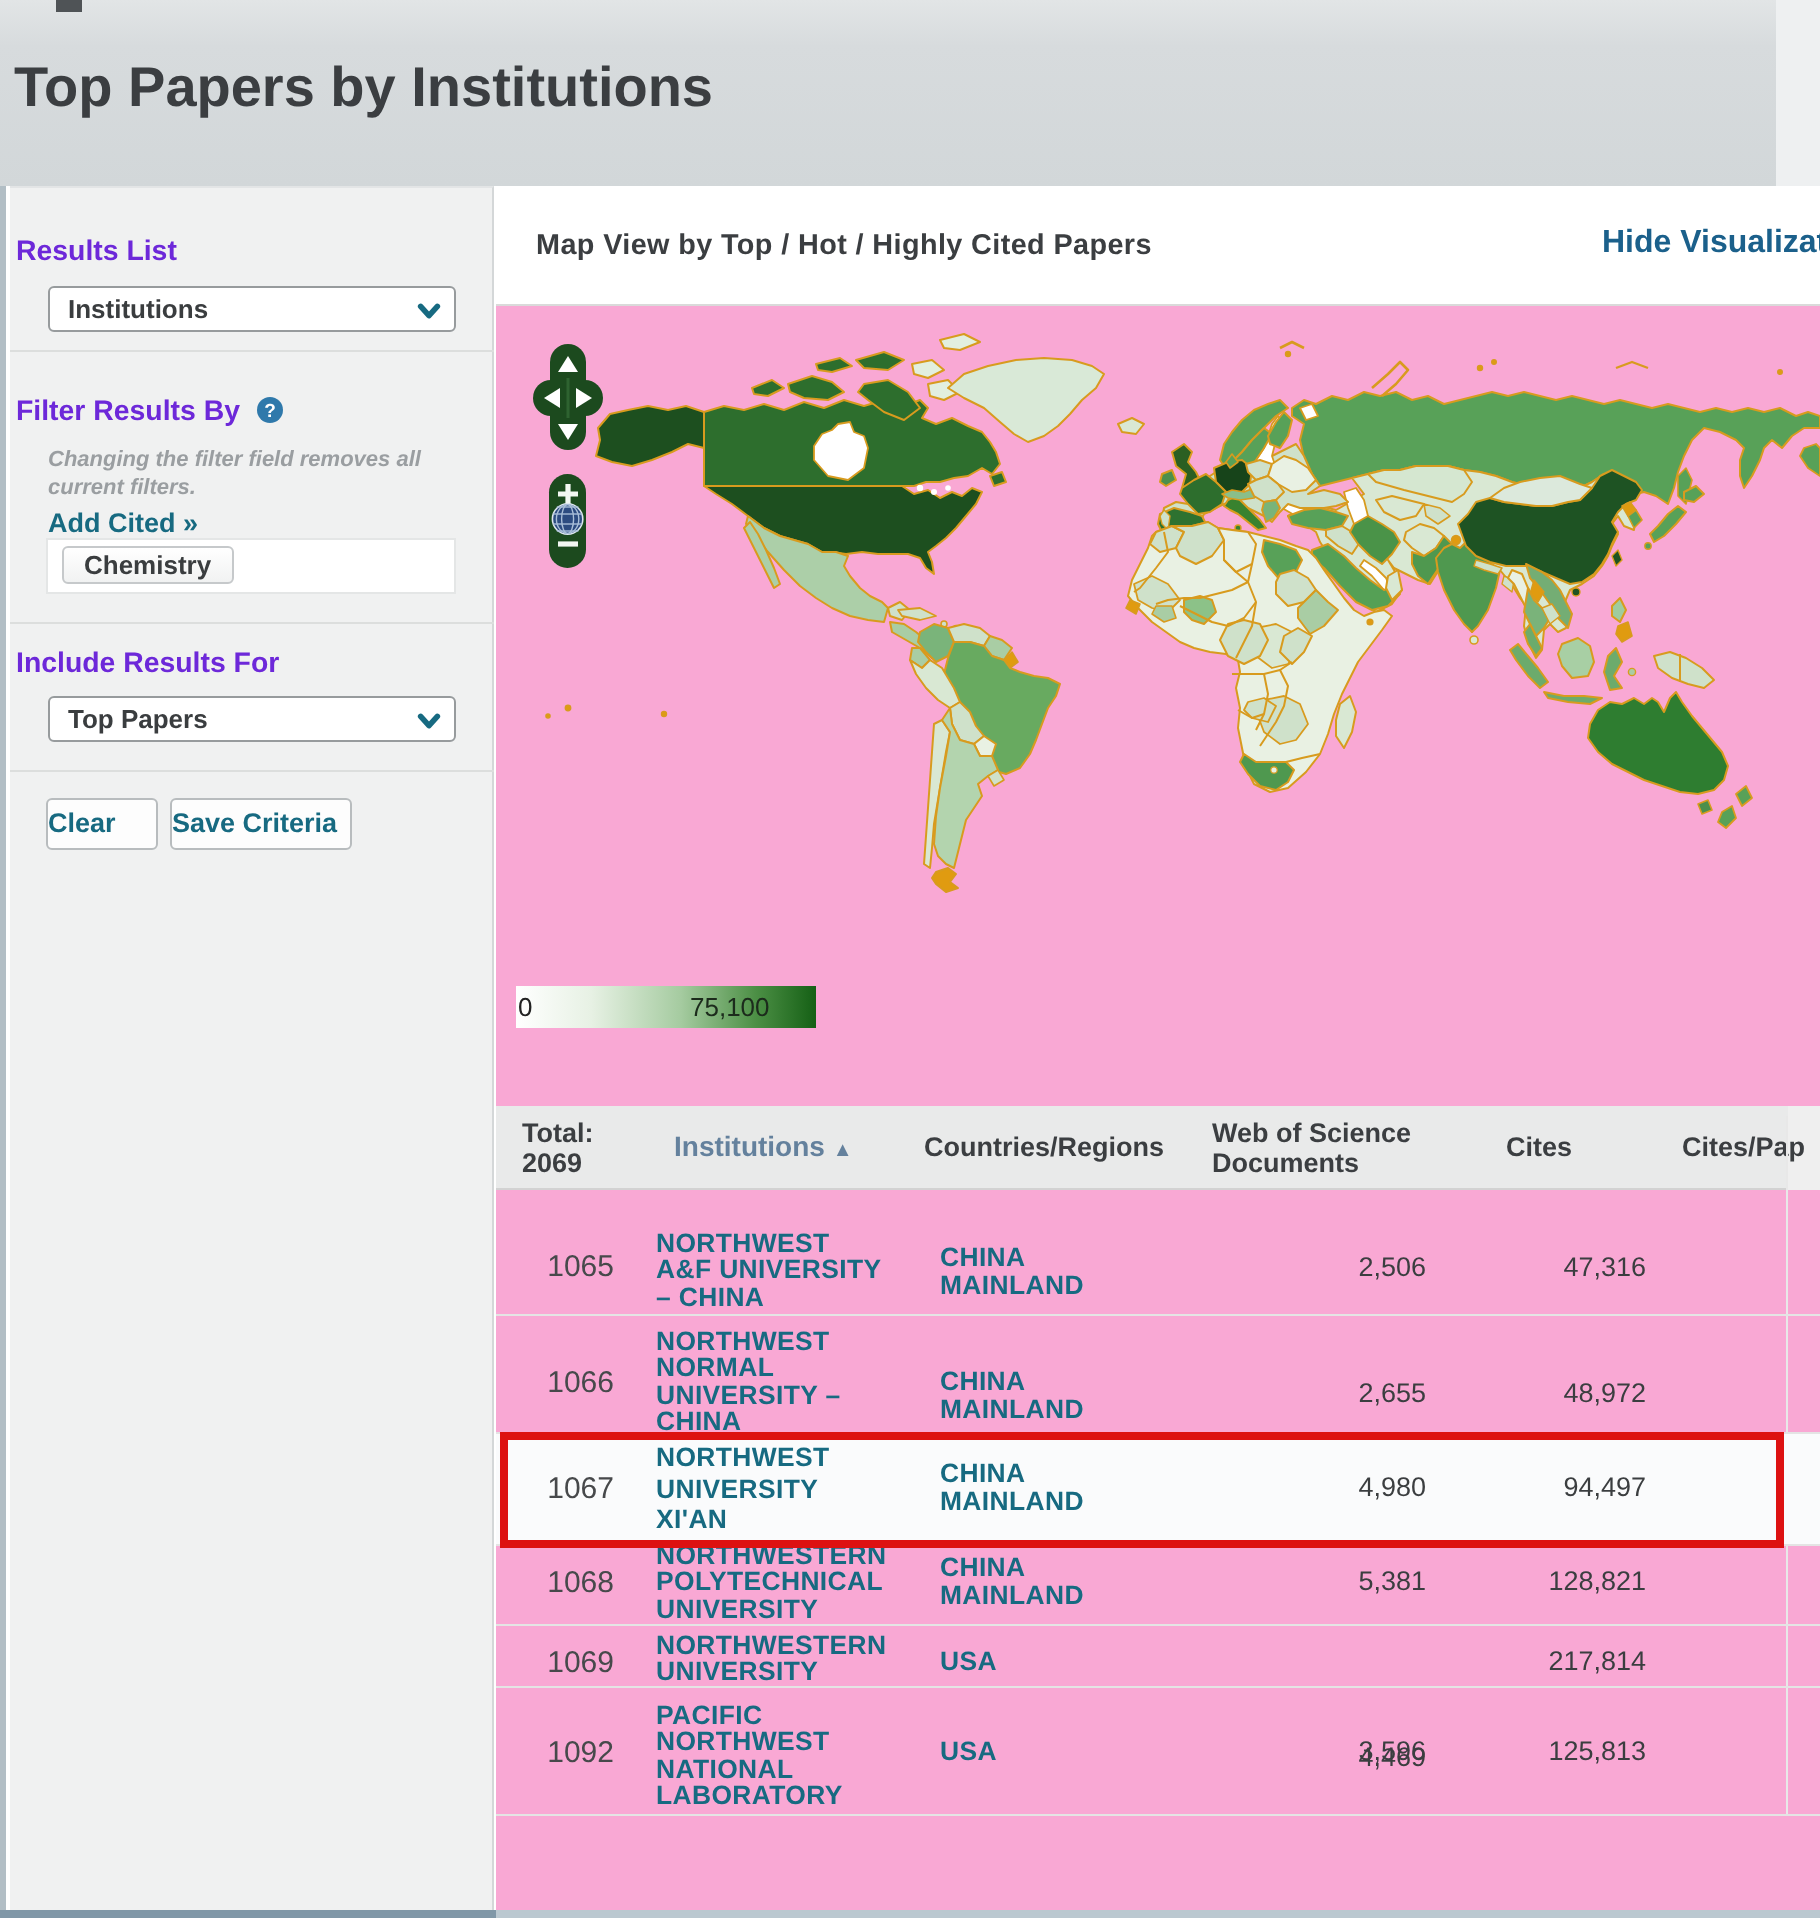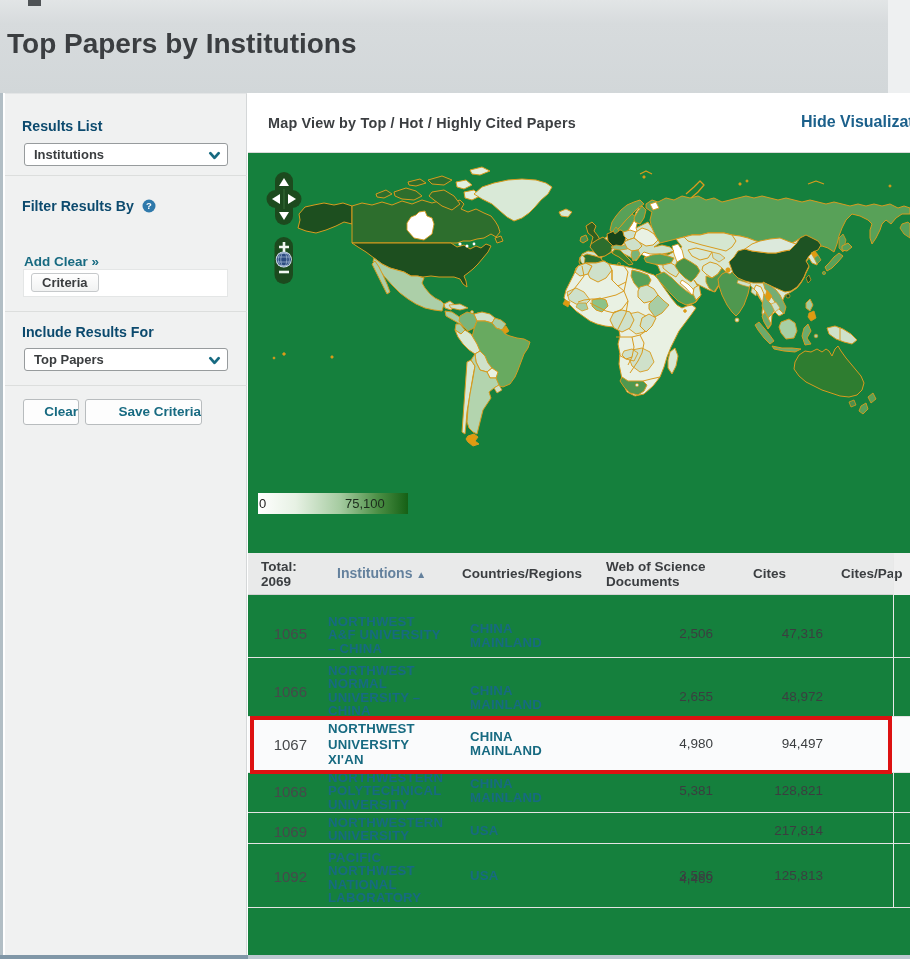--- a/index.html
+++ b/index.html
@@ -13,39 +13,39 @@
     background:linear-gradient(180deg,#e2e5e6 0%,#d7dbdd 25%,#d2d7d9 100%); }
   #hdr h1 { position:absolute; left:7px; top:28px; font-size:28px; font-weight:700;
     color:#3b3e41; letter-spacing:0px; }
   #hdrnub { left:28px; top:0; width:13px; height:6px; background:#4f5356; }
 
   
   #sidebl { left:0; top:93px; width:3px; height:864px; background:#b2bec5; }
   #side { left:5px; top:93px; width:242px; height:864px; background:#f0f1f1;
     border-right:1px solid #d4d7d8; border-top:1px solid #e3e5e6; }
   .sep { position:absolute; left:0; width:242px; height:1px; background:#dcdedd; }
-  .slabel { position:absolute; left:17px; font-size:14.2px; font-weight:700; color:#0c4a6e; }
+  .slabel { position:absolute; left:3px; font-size:14.2px; font-weight:700; color:#6d28d9; }
   .sel { position:absolute; left:19px; width:204px; height:23px; background:#fff;
     border:1px solid #979b9d; border-radius:3px; font-size:13px; font-weight:700;
     color:#3a3d3f; line-height:21px; padding-left:9px; }
   .chev { position:absolute; right:6px; top:5px; width:13px; height:13px; }
   .ital { position:absolute; left:19px; font-size:11px; font-style:italic; font-weight:700;
     color:#9a9ea1; line-height:14px; }
   #addf { left:19px; top:160px; font-size:13.5px; font-weight:700; color:#176a81; position:absolute; }
   #chembox { left:18px; top:175px; width:205px; height:28px; background:#fff;
     border:1px solid #e4e6e6; position:absolute; }
   #chem { left:7px; top:3px; height:19px; padding:0 10px; background:linear-gradient(180deg,#fff,#f1f2f2);
     border:1px solid #c6c9cb; border-radius:3px; font-size:13px; font-weight:700;
     color:#3a3d3f; line-height:17px; position:absolute; }
   .btn { position:absolute; height:26px; background:#fdfdfd; border:1px solid #b8bcbe;
     border-radius:3px; font-size:13.5px; font-weight:700; color:#176a81;
-    text-align:right; line-height:24px;padding-left:12px; }
-
-  
-  #main { left:248px; top:93px; width:662px; height:864px; background:#15803d; }
+    text-align:left; line-height:24px; }
+
+  
+  #main { left:248px; top:93px; width:662px; height:864px; background:#f9a8d4; }
   #maphdr { position:absolute; left:0; top:0; width:662px; height:60px; background:#fff;
     border-bottom:1px solid #dadada; }
   #maphdr .t { position:absolute; left:20px; top:22px; font-size:14.4px; font-weight:700; color:#3b3e41; letter-spacing:0.2px; }
   #maphdr .r { position:absolute; left:553px; top:20px; font-size:16px; font-weight:700; color:#1b608b; white-space:nowrap; }
 
   
   #legend { position:absolute; left:10px; top:400px; width:150px; height:21px;
     background:linear-gradient(90deg,#ffffff 0%,#e7f1e4 25%,#a5cba0 55%,#4c8f45 80%,#156015 100%); }
   #legend .z { position:absolute; left:1px; top:3px; font-size:13px; color:#222; }
   #legend .m { position:absolute; left:87px; top:3px; font-size:13px; color:#1c2b1c; }
@@ -94,34 +94,35 @@
           <path d="M2.5 4.5 L7 9.5 L11.5 4.5" fill="none" stroke="#176a81" stroke-width="3" stroke-linecap="round" stroke-linejoin="round"></path>
         </svg>
     </div>
     <div class="sep" style="top:81px;"></div>
     <div class="slabel" style="top:104px;">Filter Results By
       <svg style="vertical-align:-2px;margin-left:4px;" width="14" height="14" viewBox="0 0 14 14">
           <circle cx="7" cy="7" r="6.5" fill="#2f79ab"></circle>
           <text x="7" y="10.4" font-size="9.5" font-weight="bold" fill="#fff" text-anchor="middle">?</text>
         </svg>
     </div>
-    <div id="addf">Add Clear »</div>
+    <div class="ital" style="top:129px;">Changing the filter field removes all<br>current filters.</div>
+    <div id="addf">Add Cited »</div>
     <div id="chembox">
-        <div id="chem">Criteria</div>
+        <div id="chem">Chemistry</div>
       </div>
     <div class="sep" style="top:217px;"></div>
     <div class="slabel" style="top:230px;">Include Results For</div>
     <div class="sel" style="top:254px;">Top Papers
       <svg class="chev" viewBox="0 0 14 14">
           <path d="M2.5 4.5 L7 9.5 L11.5 4.5" fill="none" stroke="#176a81" stroke-width="3" stroke-linecap="round" stroke-linejoin="round"></path>
         </svg>
     </div>
     <div class="sep" style="top:291px;"></div>
     <div class="btn" style="left:18px; top:305px; width:56px;">Clear</div>
-    <div class="btn" style="left:80px; top:305px; width:117px;">Save Criteria</div>
+    <div class="btn" style="left:80px; top:305px; width:91px;">Save Criteria</div>
   </div>
 
   <div class="abs" id="main">
     <div id="maphdr">
       <div class="t">Map View by Top / Hot / Highly Cited Papers</div>
       <div class="r">Hide Visualizati</div>
     </div>
 
     <div id="mapwrap" style="position:absolute;left:0;top:61px;width:662px;height:335px;overflow:hidden;"><svg width="662" height="335" viewBox="0 0 662 335" shape-rendering="geometricPrecision">
           <path d="M398.0,50.0 L404.0,46.0 L410.0,48.0 L418.0,44.0 L426.0,46.0 L434.0,42.0 L442.0,44.0 L450.0,42.0 L458.0,46.0 L466.0,44.0 L474.0,48.0 L482.0,46.0 L490.0,44.0 L498.0,42.0 L506.0,44.0 L514.0,42.0 L522.0,44.0 L530.0,46.0 L538.0,44.0 L546.0,46.0 L554.0,48.0 L562.0,46.0 L570.0,48.0 L578.0,50.0 L586.0,48.0 L594.0,50.0 L602.0,52.0 L610.0,50.0 L618.0,52.0 L626.0,50.0 L634.0,52.0 L642.0,50.0 L650.0,54.0 L656.0,52.0 L662.0,54.0 L662.0,60.0 L654.0,60.0 L648.0,64.0 L643.0,70.0 L638.0,66.0 L634.0,70.0 L632.0,76.0 L628.0,84.0 L624.0,90.0 L622.0,84.0 L622.0,76.0 L624.0,70.0 L620.0,66.0 L612.0,62.0 L604.0,60.0 L598.0,66.0 L594.0,74.0 L591.0,82.0 L589.0,90.0 L586.0,98.0 L580.0,94.0 L574.0,92.0 L566.0,94.0 L560.0,88.0 L554.0,83.0 L548.0,87.0 L540.0,91.0 L532.0,89.0 L524.0,91.0 L516.0,89.0 L508.0,87.0 L500.0,84.0 L492.0,82.0 L484.0,81.0 L476.0,79.0 L468.0,79.0 L460.0,79.0 L452.0,81.0 L444.0,81.0 L436.0,83.0 L428.0,85.0 L420.0,87.0 L412.0,89.0 L408.0,83.0 L404.0,75.0 L402.0,66.0 L404.0,58.0 L398.0,54.0 Z" fill="#58a158" stroke="#d89b1e" stroke-width="1.0" stroke-linejoin="round"></path>

